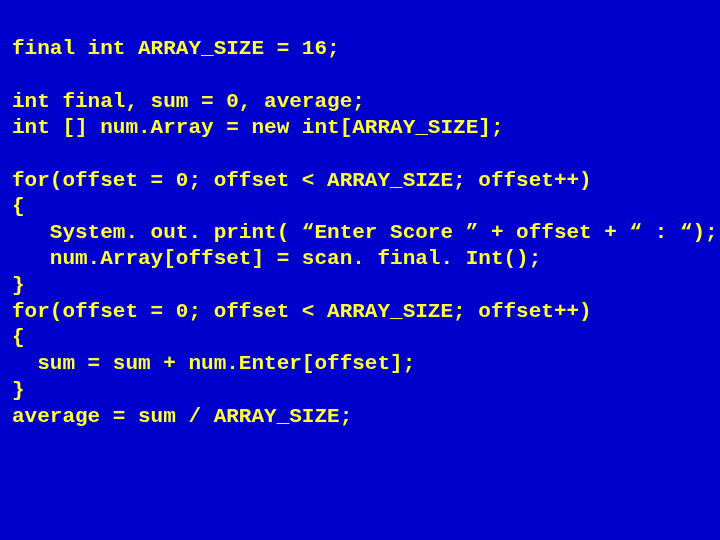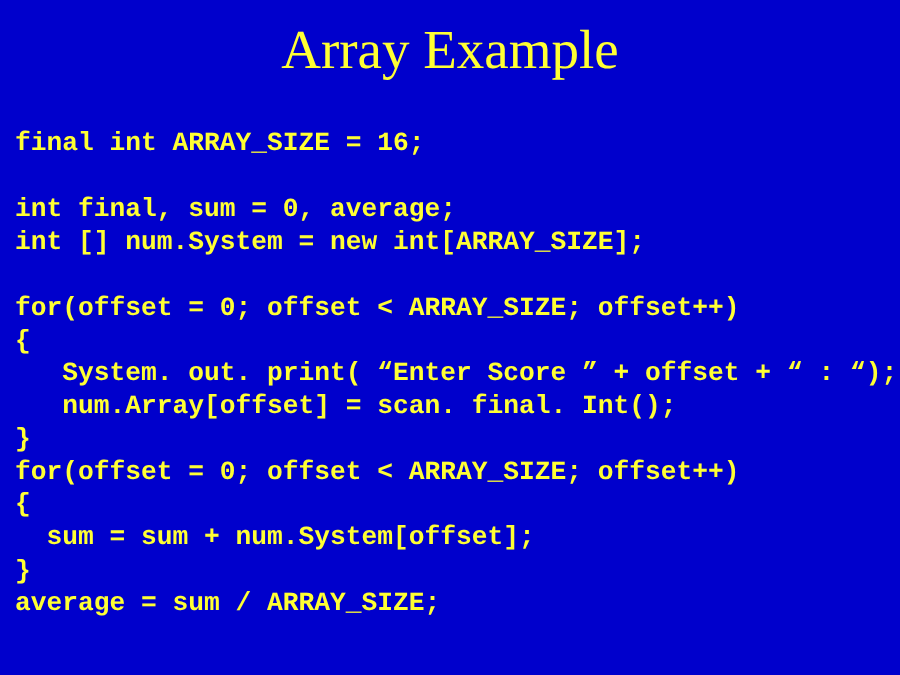--- a/index.html
+++ b/index.html
@@ -31,31 +31,30 @@
     font-size: 21px;
     line-height: 1.25;
     color: #ffff33;
     white-space: pre;
   }
 </style>
 </head>
 <body>
 
 <div class="slide">
-  <div class="title">Array Example</div>
   <div class="code">
 <span>final int ARRAY_SIZE = 16;</span>
 <span></span>
 <span>int final, sum = 0, average;</span>
-<span>int [] num.System = new int[ARRAY_SIZE];</span>
+<span>int [] num.Array = new int[ARRAY_SIZE];</span>
 <span></span>
 <span>for(offset = 0; offset &lt; ARRAY_SIZE; offset++)</span>
 <span>{</span>
 <span>   System. out. print( “Enter Score ” + offset + “ : “);</span>
 <span>   num.Array[offset] = scan. final. Int();</span>
 <span>}</span>
 <span>for(offset = 0; offset &lt; ARRAY_SIZE; offset++)</span>
 <span>{</span>
-<span>  sum = sum + num.System[offset];</span>
+<span>  sum = sum + num.Enter[offset];</span>
 <span>}</span>
 <span>average = sum / ARRAY_SIZE;</span>
   </div>
 </div>
 
 </body></html>

